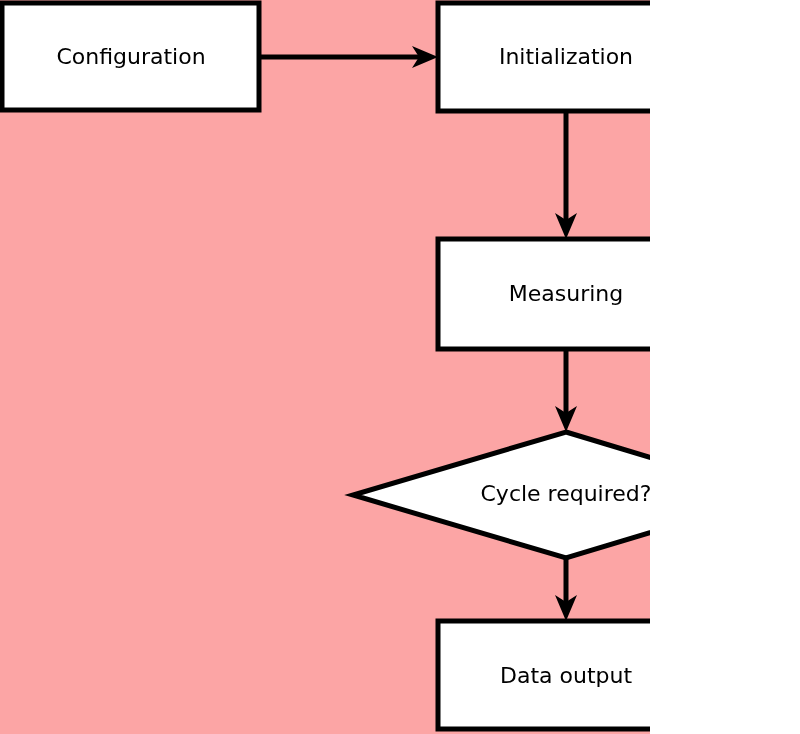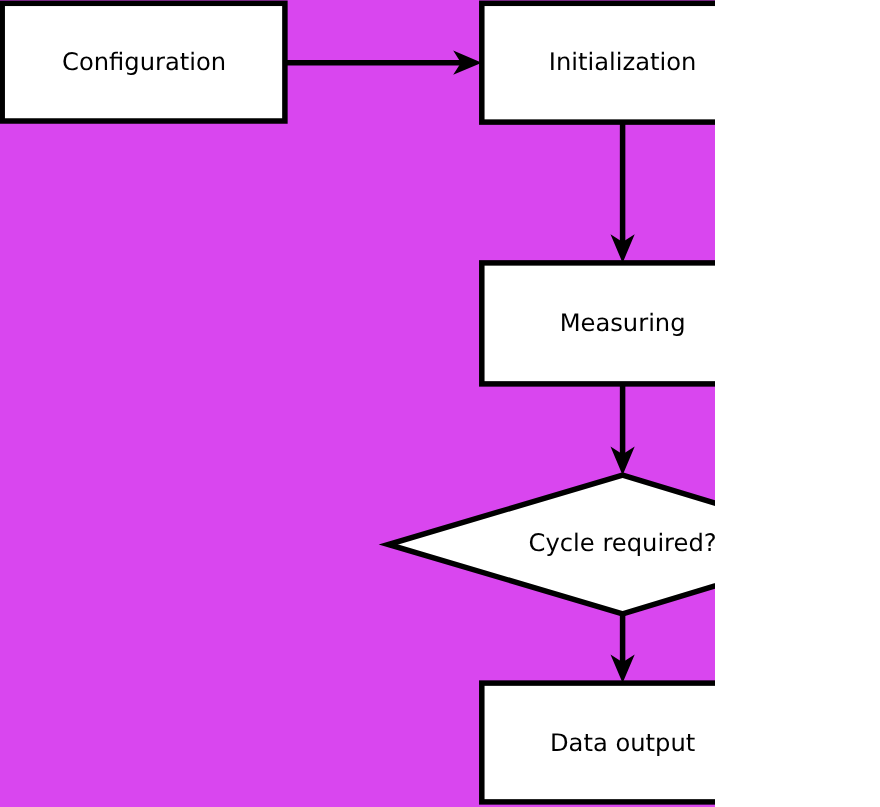--- a/index.html
+++ b/index.html
@@ -8,21 +8,21 @@
     padding: 0;
     background: #ffffff;
   }
   body {
     font-family: "DejaVu Sans", "Liberation Sans", sans-serif;
   }
   #canvas {
     position: relative;
     width: 650px;
     height: 734px;
-    background: #d946ef;
+    background: #fca5a5;
     overflow: hidden;
   }
   #flow-svg {
     position: absolute;
     left: 0;
     top: 0;
     width: 800px;
     height: 734px;
     display: block;
   }

